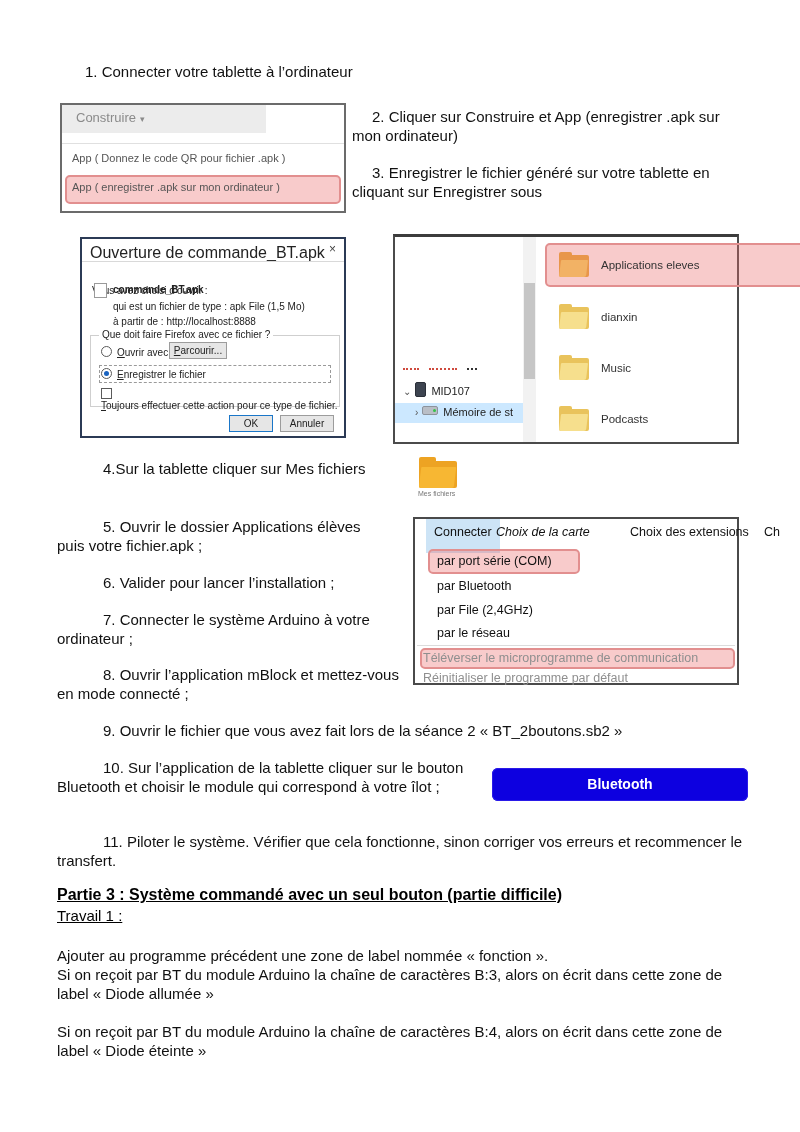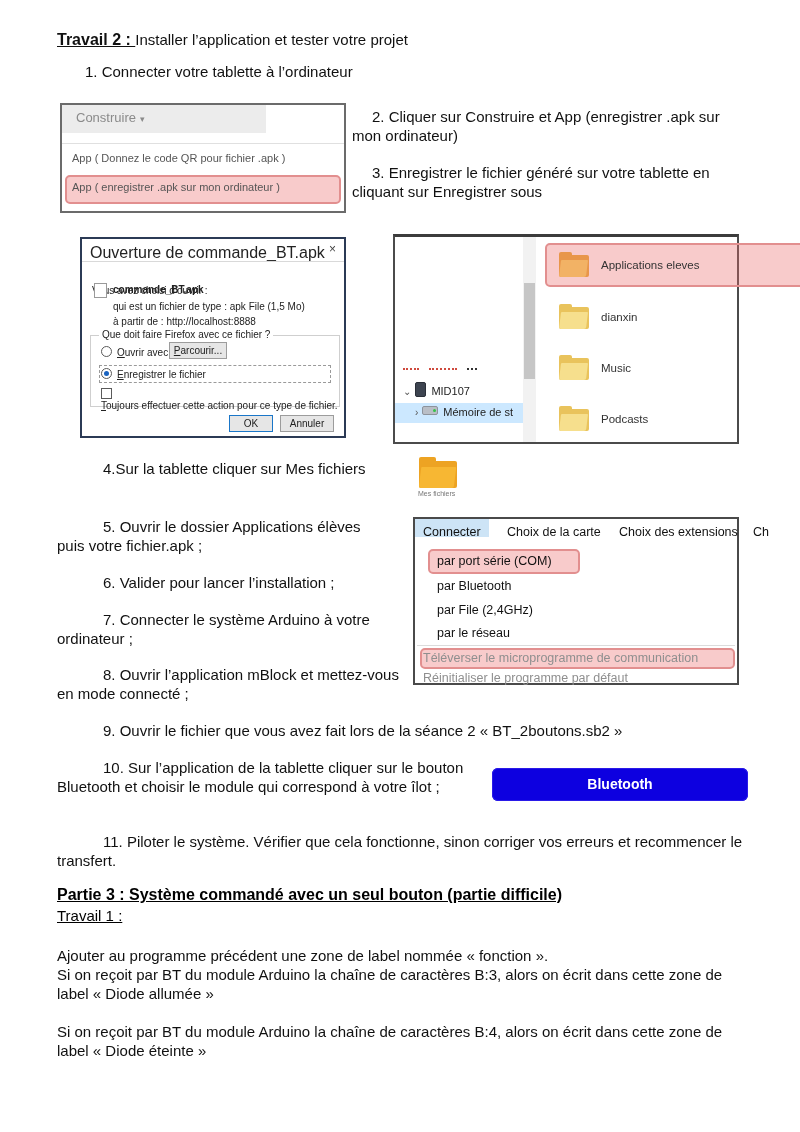--- a/index.html
+++ b/index.html
@@ -72,42 +72,39 @@
 
   
   #mesfichiers-icon .tab{background:#eda323;}
   #mesfichiers-icon .back{background:#eda323;}
   #mesfichiers-icon .front{background:#f7b733;}
   .mf-caption{position:absolute;font-size:7px;color:#777;white-space:nowrap;}
 
   
   #mblock-shot{border:2px solid #4a4a4a;}
   .mb-bar{position:absolute;top:0;left:0;right:0;height:26px;background:#fff;}
-  .mb-menu{position:absolute;top:0;height:18px;line-height:26px;font-size:12.5px;color:#111;
-           padding:0 8px;white-space:nowrap;}
+  .mb-menu{position:absolute;top:0;height:34px;line-height:26px;font-size:12.5px;color:#111;
+           padding:0 8px;white-space:nowrap;margin-left:11px;}
   .mb-menu.sel{background:#cde4f6;}
   .mb-item{position:absolute;left:22px;font-size:12.5px;color:#111;white-space:nowrap;}
   .mb-item.gray{color:#8f8f8f;}
   .mb-sep{position:absolute;left:2px;right:2px;height:1px;background:#dcdcdc;}
 
   
   #bt-button{background:#0d00e0;border-radius:6px;color:#fff;font-weight:bold;font-size:14px;
              text-align:center;line-height:33px;box-shadow:inset 0 0 0 1px #2a1ae8;}
 
   .h2{font-size:16px;font-weight:bold;text-decoration:underline;color:#000;}
   .h3{font-size:15px;text-decoration:underline;color:#000;}
 </style>
 </head>
 <body>
 
 <div id="page">
 
-  <div class="abs body-text" style="left:57px;top:30px;">
-    <span class="b u" style="font-size:16px;">Travail 2 : </span><span>Installer l’application et tester votre projet</span>
-  </div>
 
   <div class="abs body-text" style="left:85px;top:62px;">1.  Connecter votre tablette à l’ordinateur</div>
 
   <div id="construire-shot" class="shot" style="left:60px;top:103px;width:286px;height:110px;">
     <div class="cn-header"></div>
     <div class="cn-btn"><span>Construire</span><span class="cn-caret">▾</span></div>
     <div class="cn-sep"></div>
     <div class="cn-item" style="top:47px;">App ( Donnez le code QR pour fichier .apk )</div>
     <div class="hl" style="position:absolute;left:3px;top:70px;width:276px;height:29px;"></div>
     <div class="cn-item" style="top:76px;">App ( enregistrer .apk sur mon ordinateur )</div>
@@ -209,21 +206,21 @@
         <div class="front" style="top:10px;"></div>
     </div>
     <div class="mf-caption" style="left:2px;top:33px;">Mes fichiers</div>
   </div>
 
   <div class="abs body-text indent" style="left:57px;top:517px;width:308px;">5. Ouvrir le dossier Applications élèves puis votre fichier.apk ;</div>
 
   <div id="mblock-shot" class="shot" style="left:413px;top:517px;width:326px;height:168px;">
     <div class="mb-bar">
       <div class="mb-menu sel" style="left:0px;">Connecter</div>
-      <div class="mb-menu" style="left:84px;">Choix de la carte</div>
+      <div class="mb-menu" style="left:62px;font-style:italic;">Choix de la carte</div>
       <div class="mb-menu" style="left:196px;">Choix des extensions</div>
       <div class="mb-menu" style="left:330px;">Ch</div>
     </div>
     <div class="hl" style="position:absolute;left:13px;top:30px;width:152px;height:25px;"></div>
     <div class="mb-item" style="top:35px;">par port série (COM)</div>
     <div class="mb-item" style="top:60px;">par Bluetooth</div>
     <div class="mb-item" style="top:84px;">par File (2,4GHz)</div>
     <div class="mb-item" style="top:107px;">par le réseau</div>
     <div class="mb-sep" style="top:126px;"></div>
     <div class="hl" style="position:absolute;left:5px;top:129px;width:315px;height:21px;"></div>

